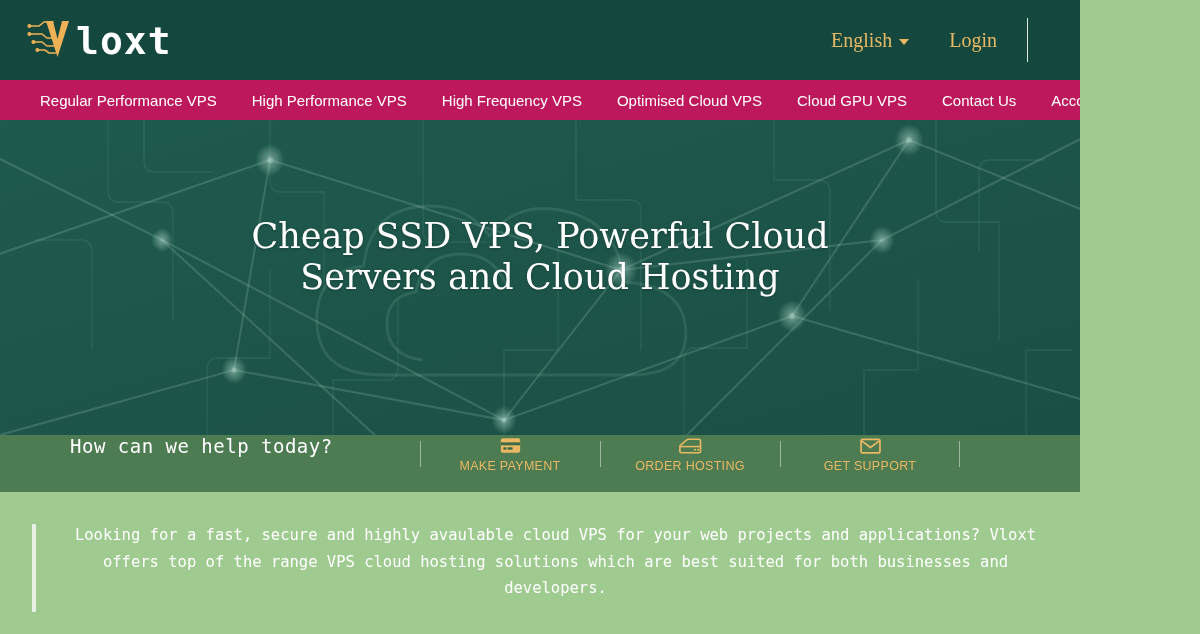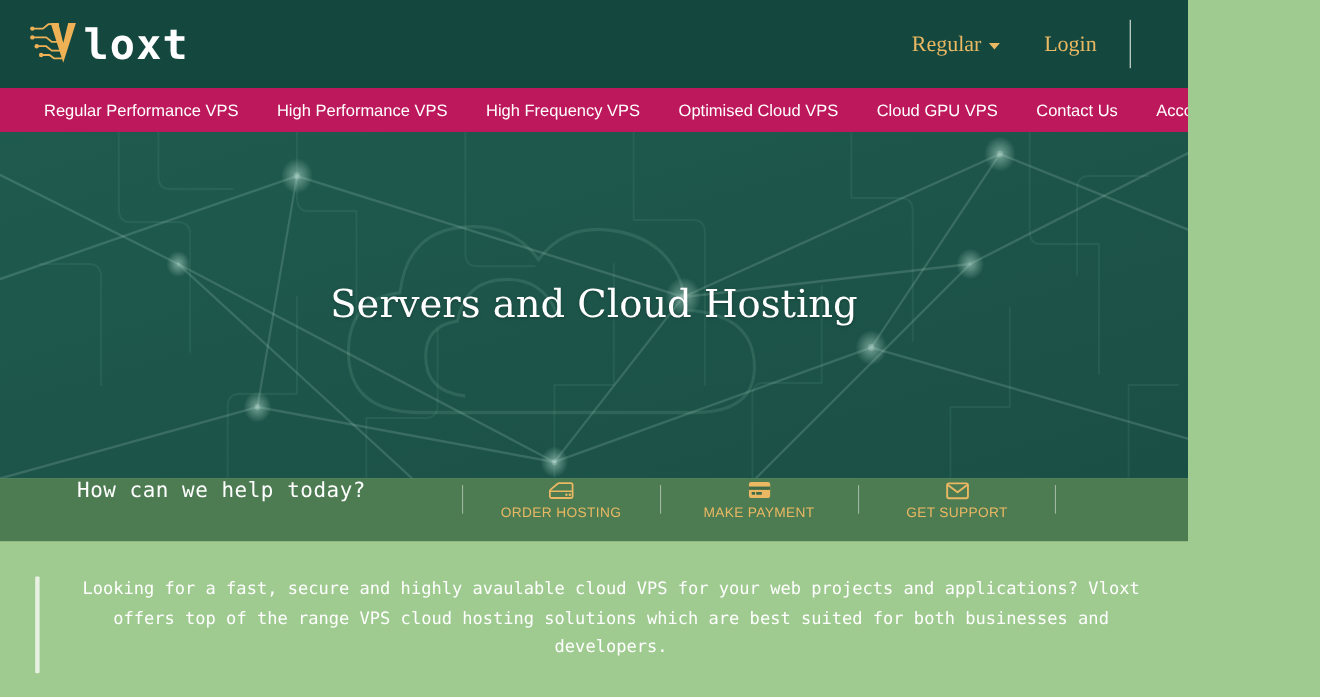--- a/index.html
+++ b/index.html
@@ -324,21 +324,21 @@
         <path d="M20 4 L31.5 40 L43 4 L36 4 L31.5 22 L27 4 Z" fill="#efb156"></path>
       </svg>
       <span class="brand-text">loxt</span>
     </div>
 
     <div class="topbar-spacer"></div>
 
     <div class="topbar-right">
 
       <div class="lang-select">
-        <span>Regular</span>
+        <span>English</span>
         <span class="caret-down"></span>
       </div>
 
       <a class="login-link">Login</a>
 
       <div class="topbar-divider"></div>
 
     </div>
   </header>
 
@@ -425,50 +425,50 @@
         <circle cx="690" cy="150" r="3.2"></circle>
         <circle cx="1010" cy="20" r="3.2"></circle>
         <circle cx="260" cy="250" r="2.8"></circle>
         <circle cx="880" cy="196" r="3.2"></circle>
         <circle cx="560" cy="300" r="2.8"></circle>
       </g>
     </svg>
 
     <div class="hero-inner">
       <h1 class="hero-title">
-        <br>
+        <span>Cheap SSD VPS, Powerful Cloud</span><br>
         <span>Servers and Cloud Hosting</span>
       </h1>
     </div>
   </section>
 
   <section class="helpbar">
 
     <div class="help-question">How can we help today?</div>
+
+    <div class="help-action">
+      <svg class="help-icon" viewBox="0 0 28 22">
+        <rect x="4" y="3" width="20" height="15" rx="2" fill="#eab863"></rect>
+        <rect x="4" y="7.2" width="20" height="3.1" fill="#3f6b48"></rect>
+        <rect x="6.6" y="12.4" width="3.2" height="2.4" rx="0.5" fill="#3f6b48"></rect>
+        <rect x="10.8" y="12.4" width="5.4" height="2.4" rx="0.5" fill="#3f6b48"></rect>
+      </svg>
+      <span class="help-label">MAKE PAYMENT</span>
+    </div>
 
     <div class="help-action">
       <svg class="help-icon" viewBox="0 0 28 22">
         <path d="M3 16.5 V11.5 Q3 10.6 3.7 10.1 L10.2 4.6 Q10.8 4 11.8 4 H22.6 Q24.4 4 24.4 5.8 V16.5 Q24.4 18 22.9 18 H4.5 Q3 18 3 16.5 Z" fill="none" stroke="#eab863" stroke-width="1.7" stroke-linejoin="round"></path>
         <path d="M3.3 11.6 H24.2" stroke="#eab863" stroke-width="1.6"></path>
         <circle cx="18.6" cy="14.9" r="1.15" fill="#eab863"></circle>
         <circle cx="21.8" cy="14.9" r="1.15" fill="#eab863"></circle>
       </svg>
       <span class="help-label">ORDER HOSTING</span>
     </div>
 
-    <div class="help-action">
-      <svg class="help-icon" viewBox="0 0 28 22">
-        <rect x="4" y="3" width="20" height="15" rx="2" fill="#eab863"></rect>
-        <rect x="4" y="7.2" width="20" height="3.1" fill="#3f6b48"></rect>
-        <rect x="6.6" y="12.4" width="3.2" height="2.4" rx="0.5" fill="#3f6b48"></rect>
-        <rect x="10.8" y="12.4" width="5.4" height="2.4" rx="0.5" fill="#3f6b48"></rect>
-      </svg>
-      <span class="help-label">MAKE PAYMENT</span>
-    </div>
-
     <div class="help-action last-sep">
       <svg class="help-icon" viewBox="0 0 28 22">
         <rect x="4.2" y="4.2" width="19.6" height="14" rx="1.8" fill="none" stroke="#eab863" stroke-width="1.8"></rect>
         <path d="M5.2 6 L14 12.6 L22.8 6" fill="none" stroke="#eab863" stroke-width="1.8" stroke-linecap="round" stroke-linejoin="round"></path>
       </svg>
       <span class="help-label">GET SUPPORT</span>
     </div>
 
     <div class="help-tail"></div>
   </section>

